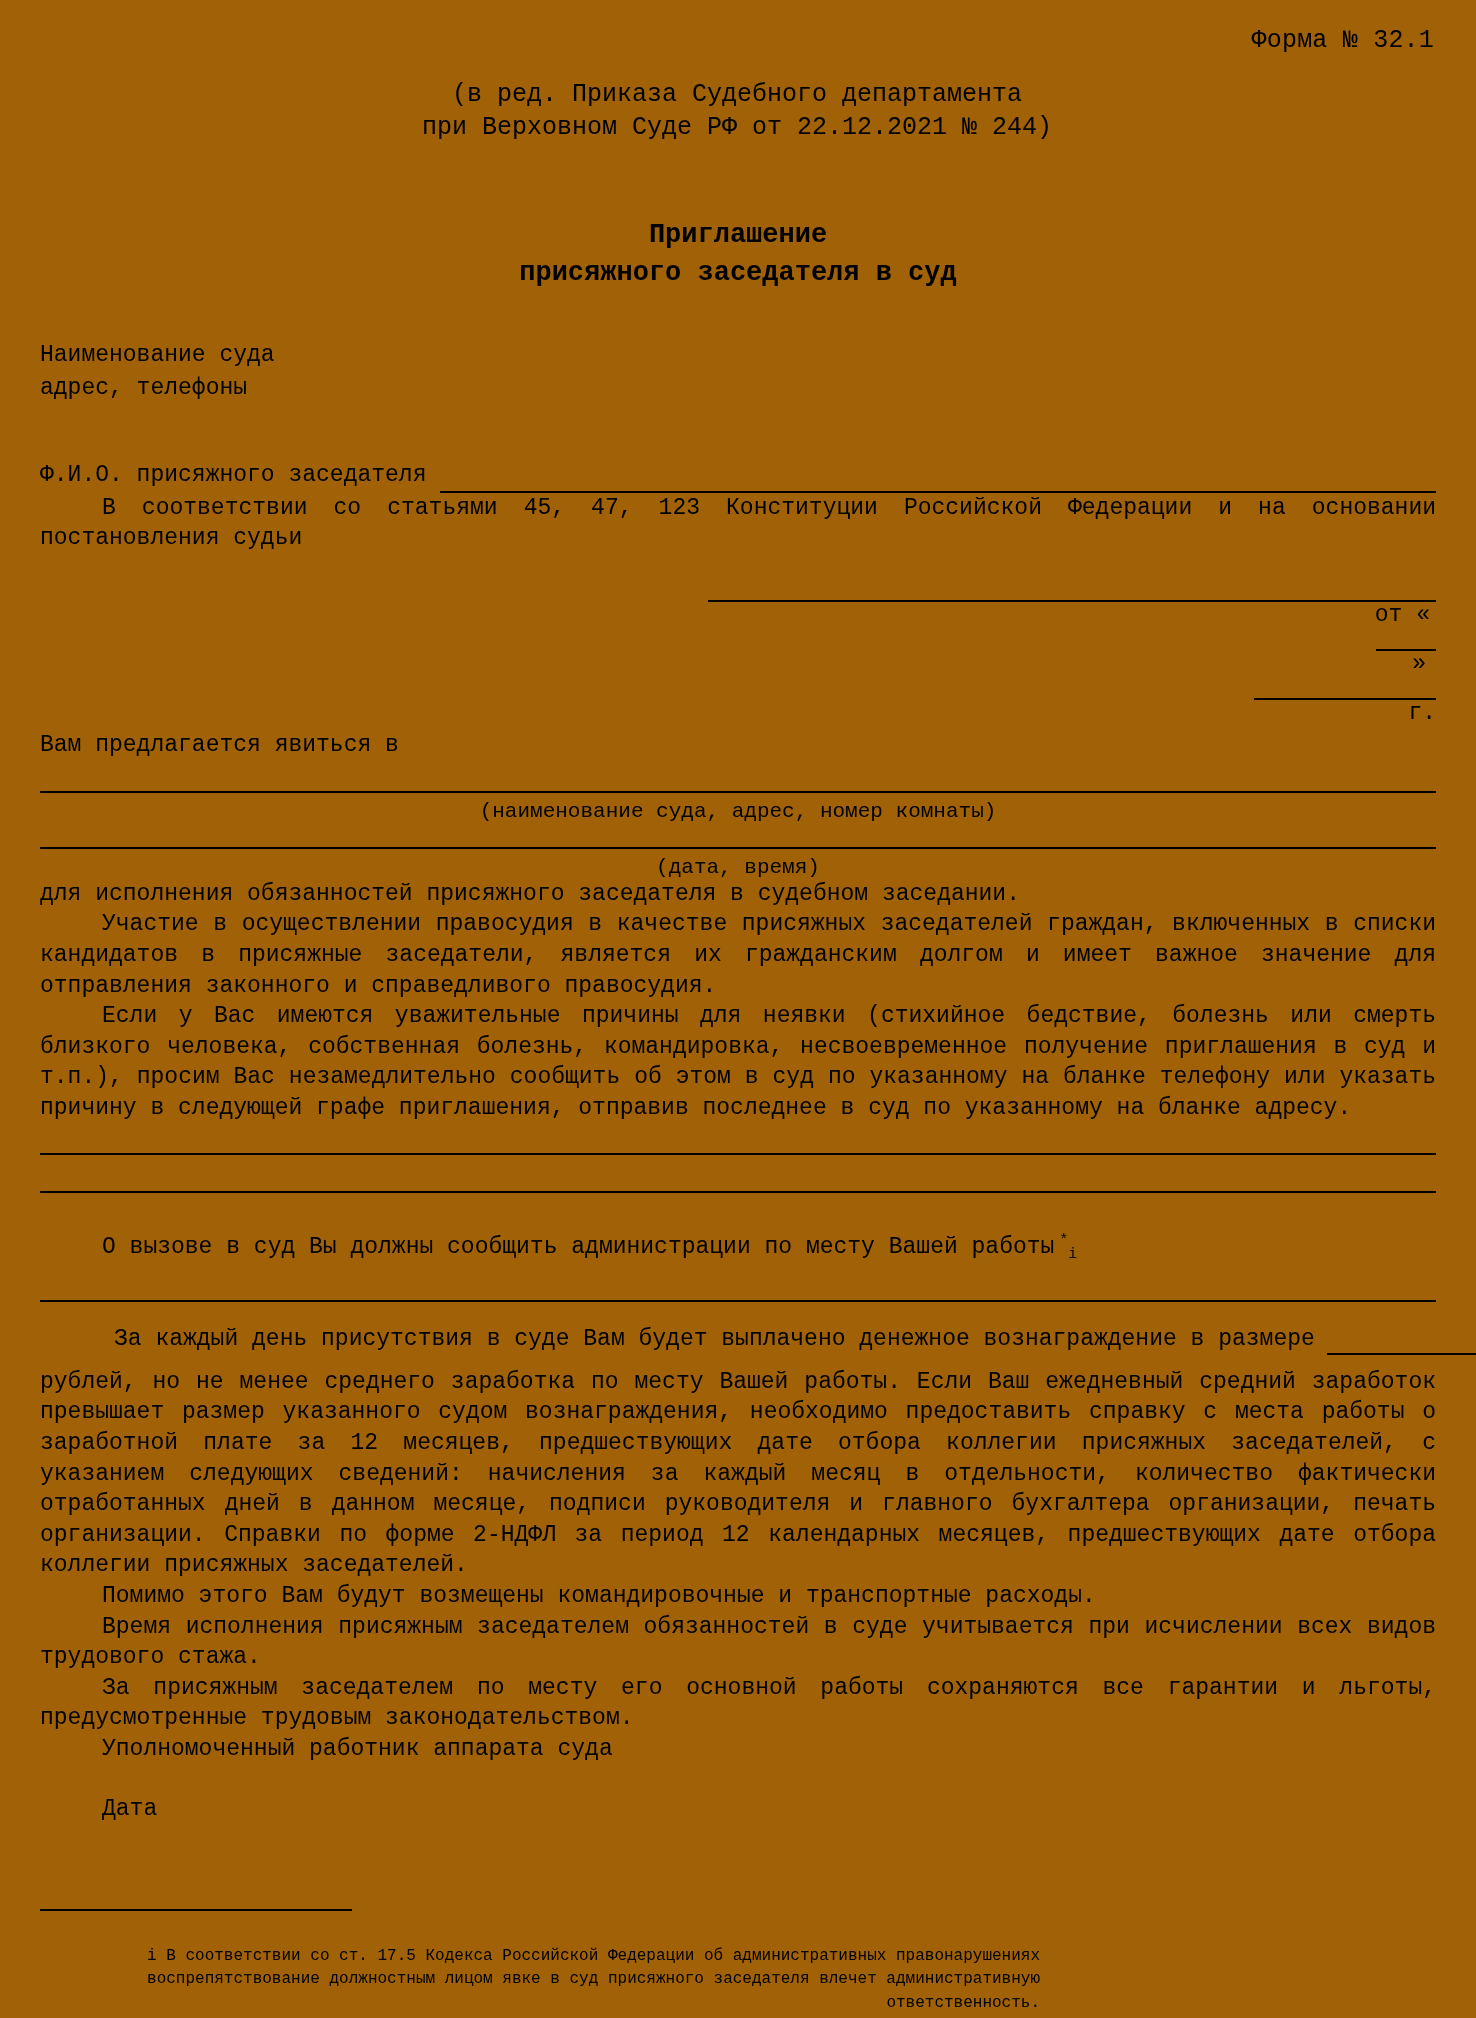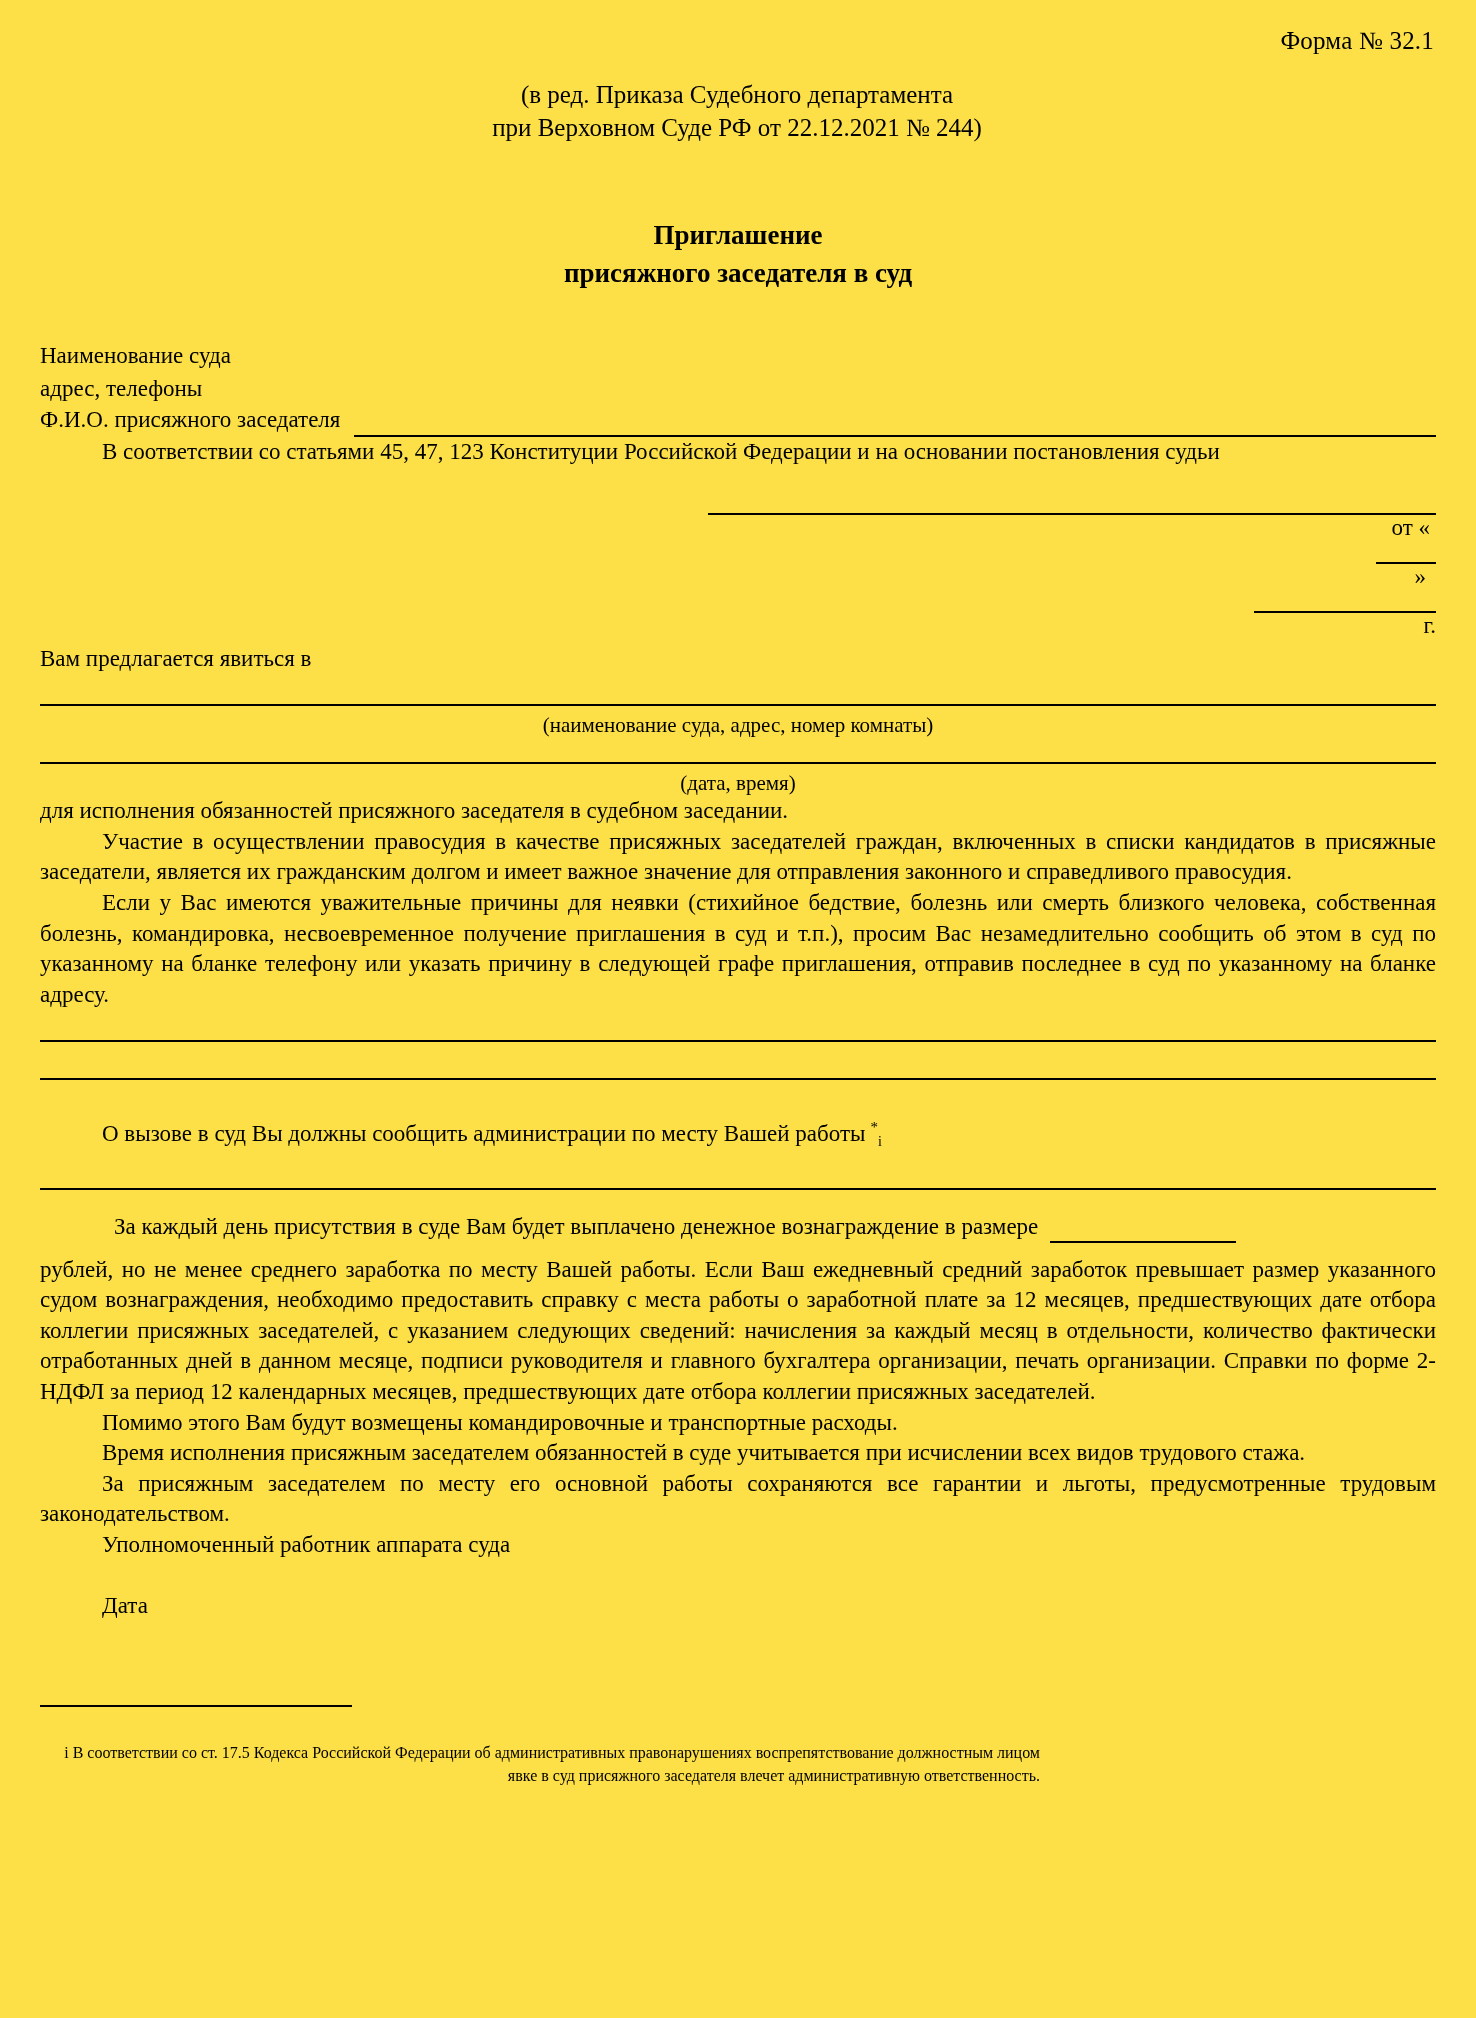--- a/index.html
+++ b/index.html
@@ -10,24 +10,25 @@
   }
   body {
     font-family: "Liberation Serif", "DejaVu Serif", serif;
     color: #000000;
   }
   .page {
     position: relative;
     width: 1476px;
     height: 2018px;
     margin: 0 auto;
-    background: #fde047;
+    background: #a16207;
     box-sizing: border-box;
     padding: 0;
     overflow: hidden;
+    font-family: Liberation Mono, monospace;
   }
   .inner {
     position: absolute;
     left: 40px;
     top: 0;
     width: 1396px;
     height: 2018px;
   }
 
   
@@ -61,20 +62,21 @@
   
   .court-block {
     margin-top: 46px;
     font-size: 23px;
     line-height: 1.44;
     padding-left: 0px;
   }
 
   
   .fio-row {
+    margin-top: 56px;
     display: flex;
     align-items: flex-end;
     font-size: 23px;
     line-height: 1.3;
   }
   .fio-label { white-space: nowrap; padding-right: 14px; padding-bottom: 2px; }
   .fio-rule {
     flex: 1 1 auto;
     border-bottom: 2px solid #000;
     height: 22px;

